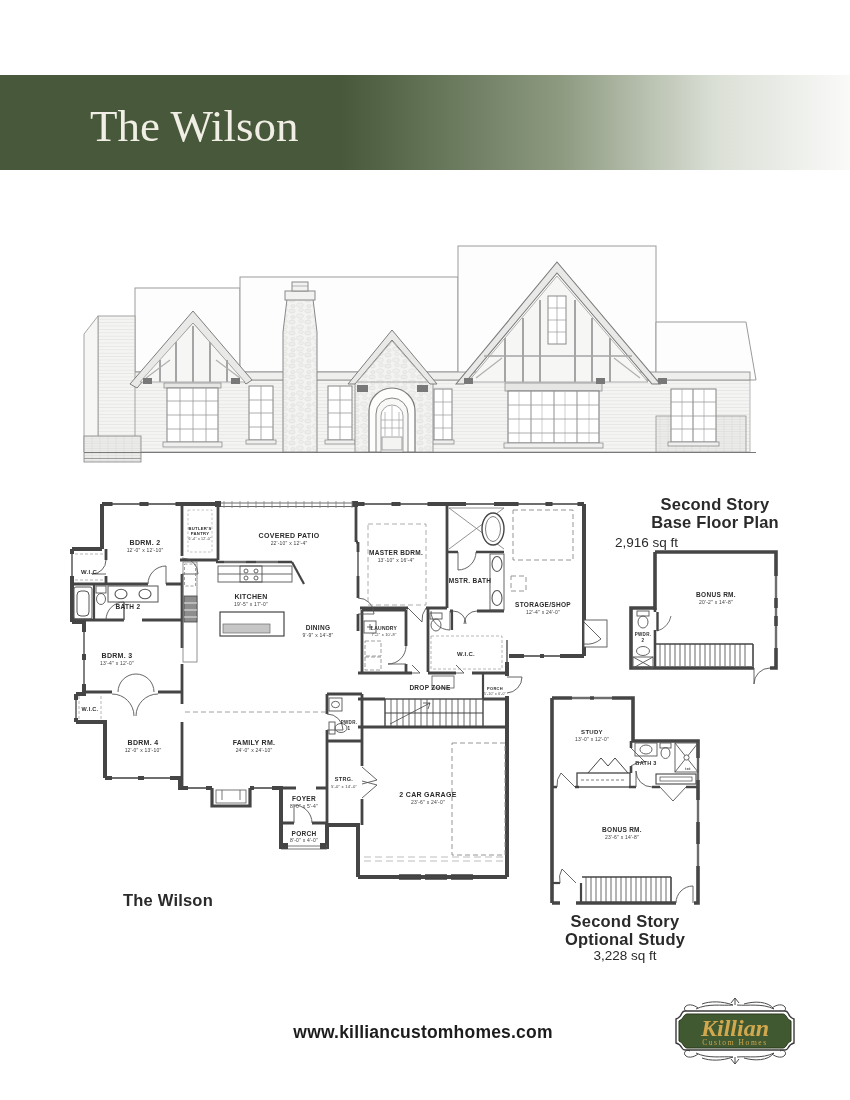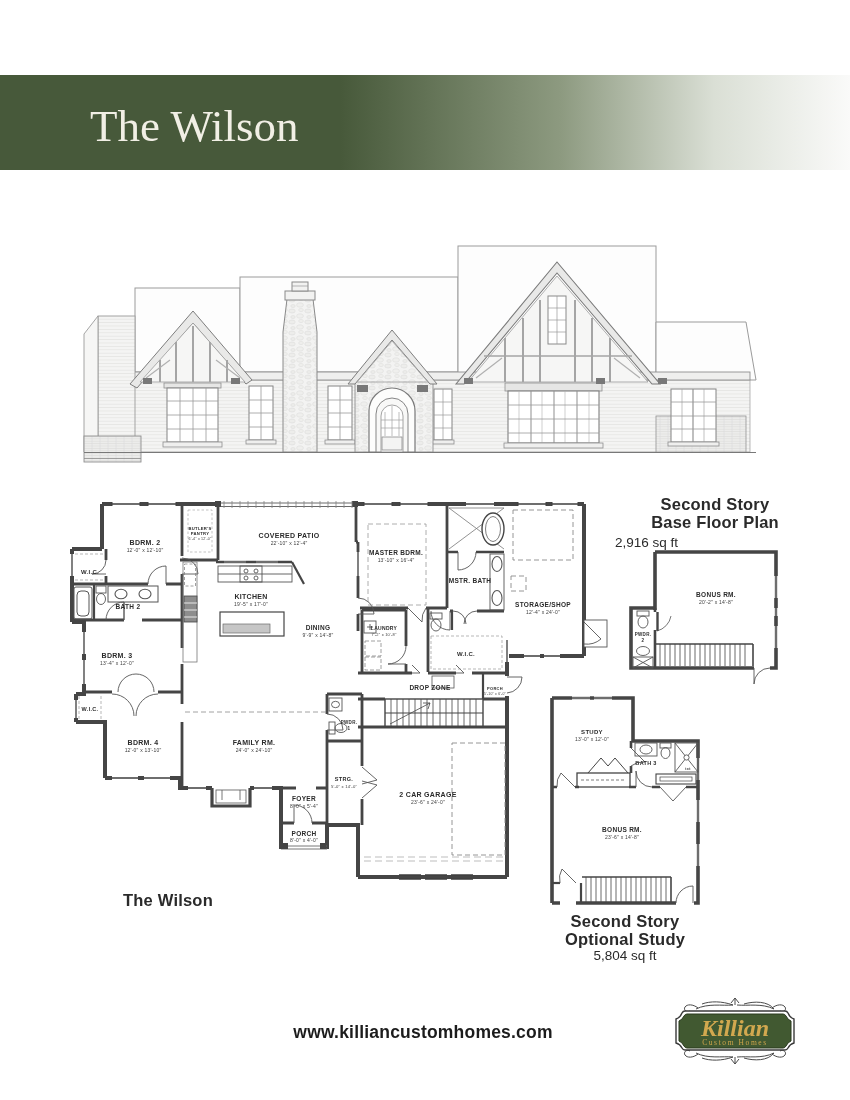--- a/index.html
+++ b/index.html
@@ -719,21 +719,21 @@
         <text class="dm" x="622" y="839" font-size="5">23'-6" x 14'-8"</text>
       </g>
 </svg>
 
 <div class="t" style="left:615px;top:496px;width:200px;text-align:center;font-weight:bold;font-size:16.5px;color:#2a2a2a;line-height:17.5px;letter-spacing:.2px;">Second Story<br>Base Floor Plan</div>
 
 <div class="t" style="left:615px;top:535px;width:200px;text-align:left;font-size:13.5px;color:#2a2a2a;">2,916 sq ft</div>
 
 <div class="t" style="left:525px;top:913px;width:200px;text-align:center;font-weight:bold;font-size:16.5px;color:#2a2a2a;line-height:17.5px;letter-spacing:.2px;">Second Story<br>Optional Study</div>
 
-<div class="t" style="left:525px;top:948px;width:200px;text-align:center;font-size:13.5px;color:#2a2a2a;">5,804 sq ft</div>
+<div class="t" style="left:525px;top:948px;width:200px;text-align:center;font-size:13.5px;color:#2a2a2a;">3,228 sq ft</div>
 
 <div class="t" style="left:68px;top:891px;width:200px;text-align:center;font-weight:bold;font-size:16.5px;color:#2a2a2a;letter-spacing:.2px;">The Wilson</div>
 
 
 <div class="t" style="left:223px;top:1022px;width:400px;text-align:center;font-weight:bold;font-size:17.5px;color:#1c1c1c;letter-spacing:.2px;">www.killiancustomhomes.com</div>
 
 <svg class="t" style="left:660px;top:995px;" width="150" height="72" viewBox="0 0 150 72">
 
 <g fill="none" stroke="#4a4a4a" stroke-width="1">
 <path d="M36,14 C48,8 62,11 73,10 C62,6 50,6 42,9 M77,10 C88,11 102,8 114,14 C108,6 94,6 84,9"></path>

